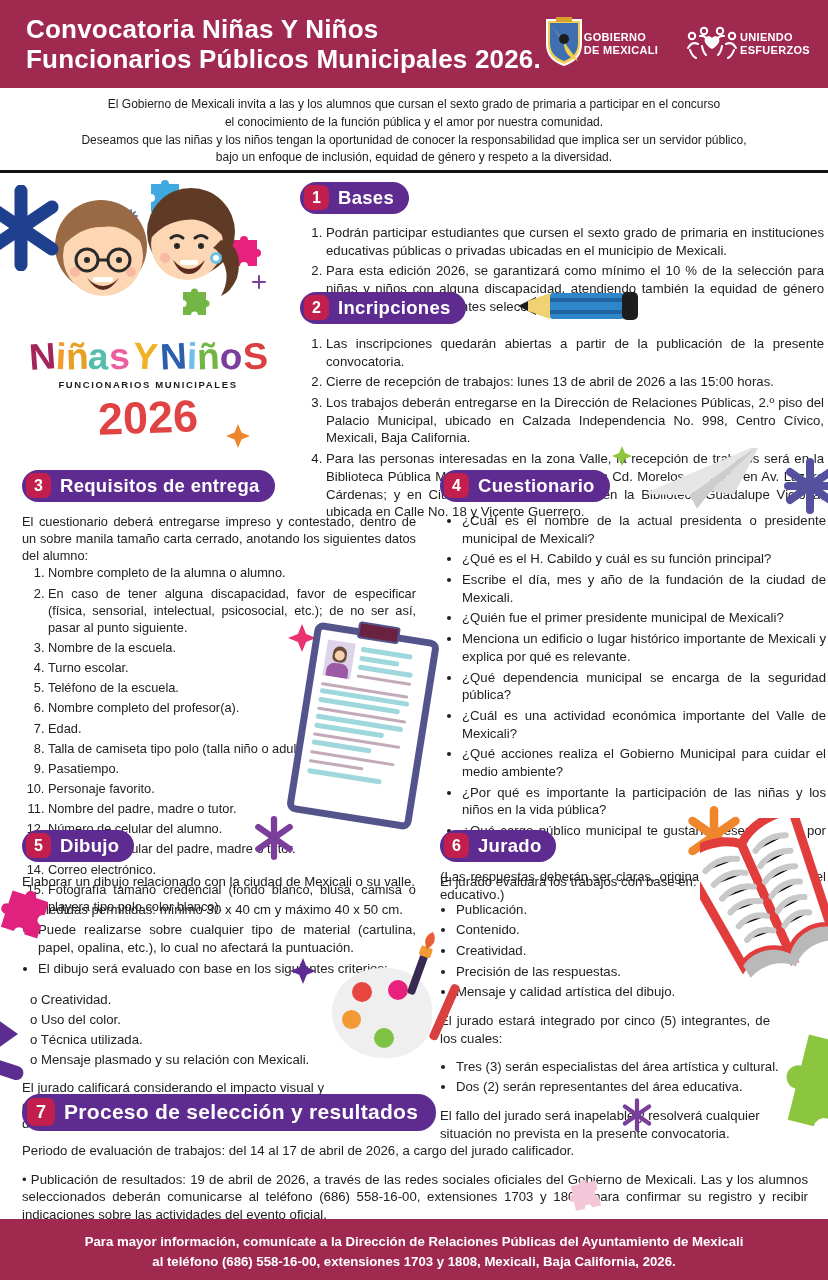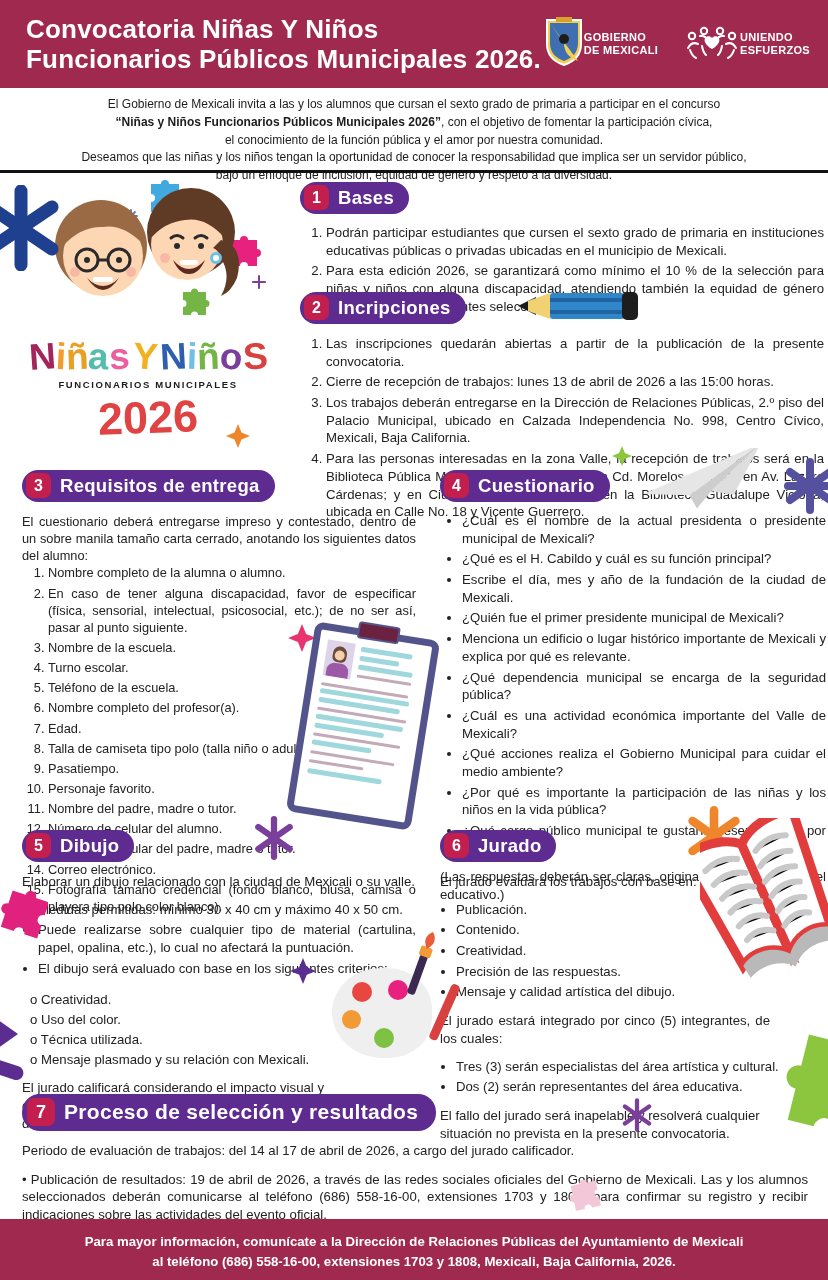--- a/index.html
+++ b/index.html
@@ -104,21 +104,20 @@
         <span class="ltxt">
           <span>UNIENDO</span><br>
           <span>ESFUERZOS</span>
         </span>
       </div>
     </div>
   </div>
 
   <div class="intro">
     <div>El Gobierno de Mexicali invita a las y los alumnos que cursan el sexto grado de primaria a participar en el concurso</div>
-    <div><b>“Niñas y Niños Funcionarios Públicos Municipales 2026”</b><span>, con el objetivo de fomentar la participación cívica,</span></div>
     <div>el conocimiento de la función pública y el amor por nuestra comunidad.</div>
     <div>Deseamos que las niñas y los niños tengan la oportunidad de conocer la responsabilidad que implica ser un servidor público,</div>
     <div>bajo un enfoque de inclusión, equidad de género y respeto a la diversidad.</div>
   </div>
   <div class="divider"></div>
 
   <div class="art">
     <span>
       <svg width="250" height="152" viewBox="0 0 250 152">
 

